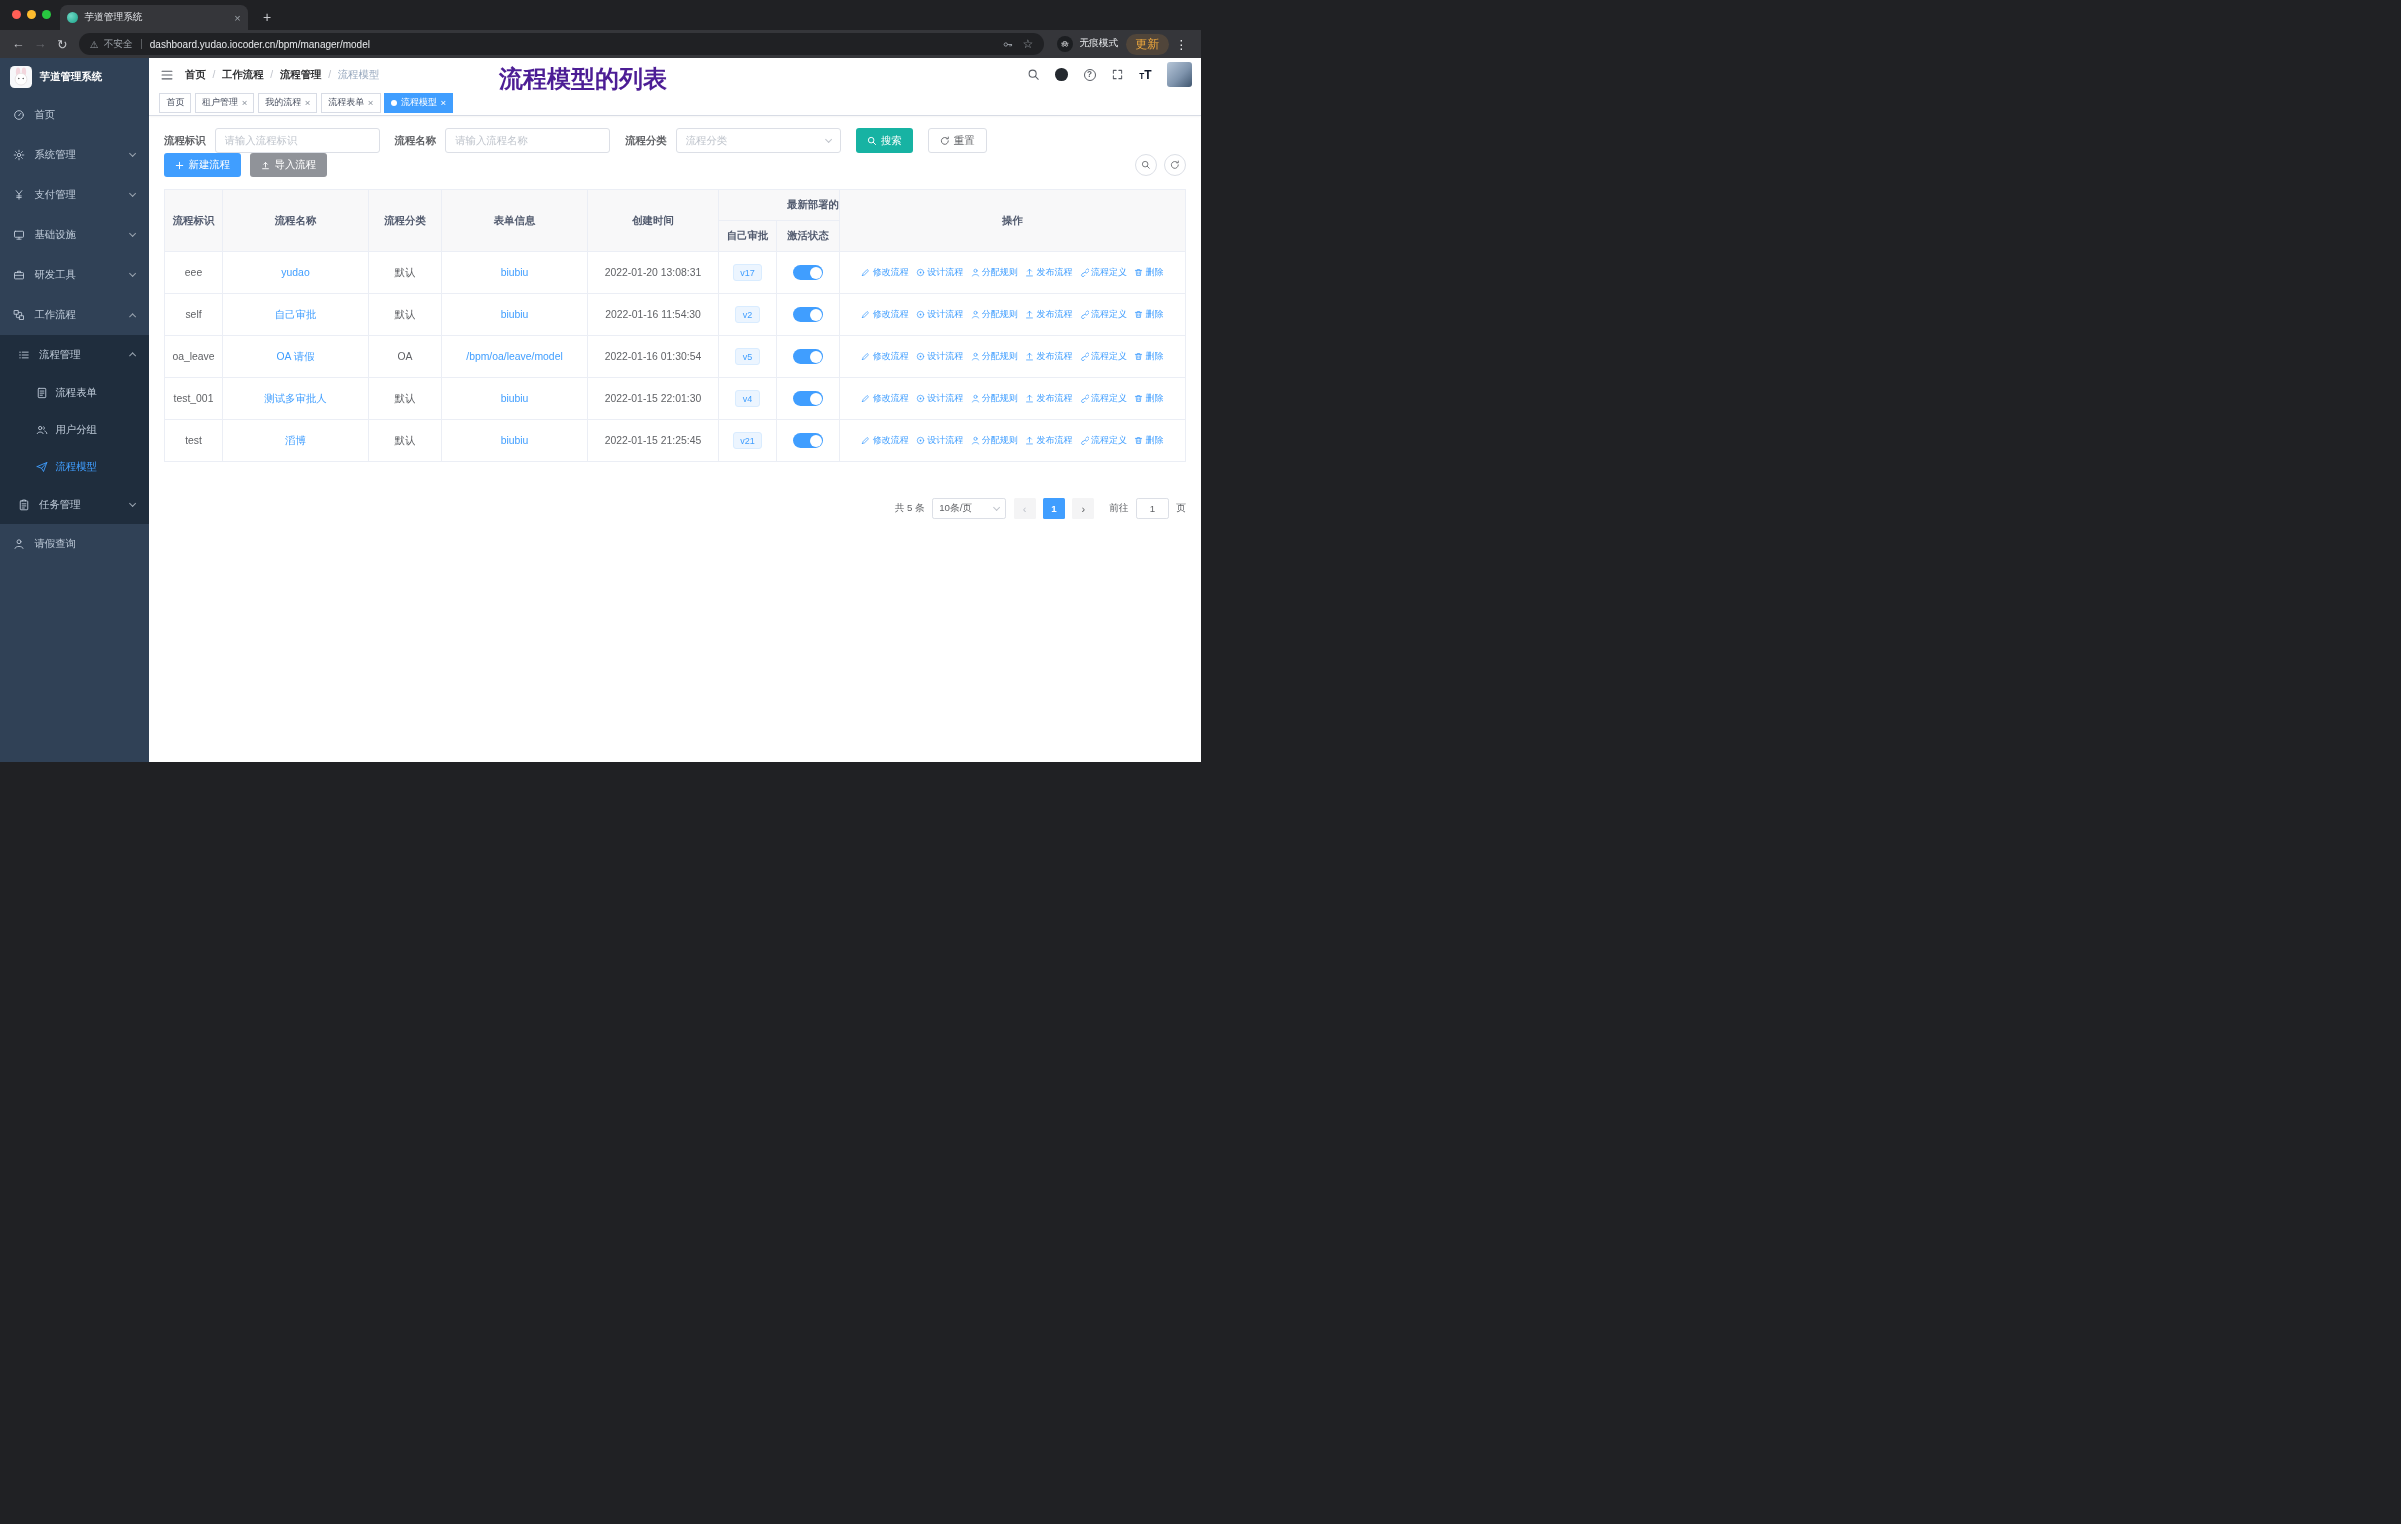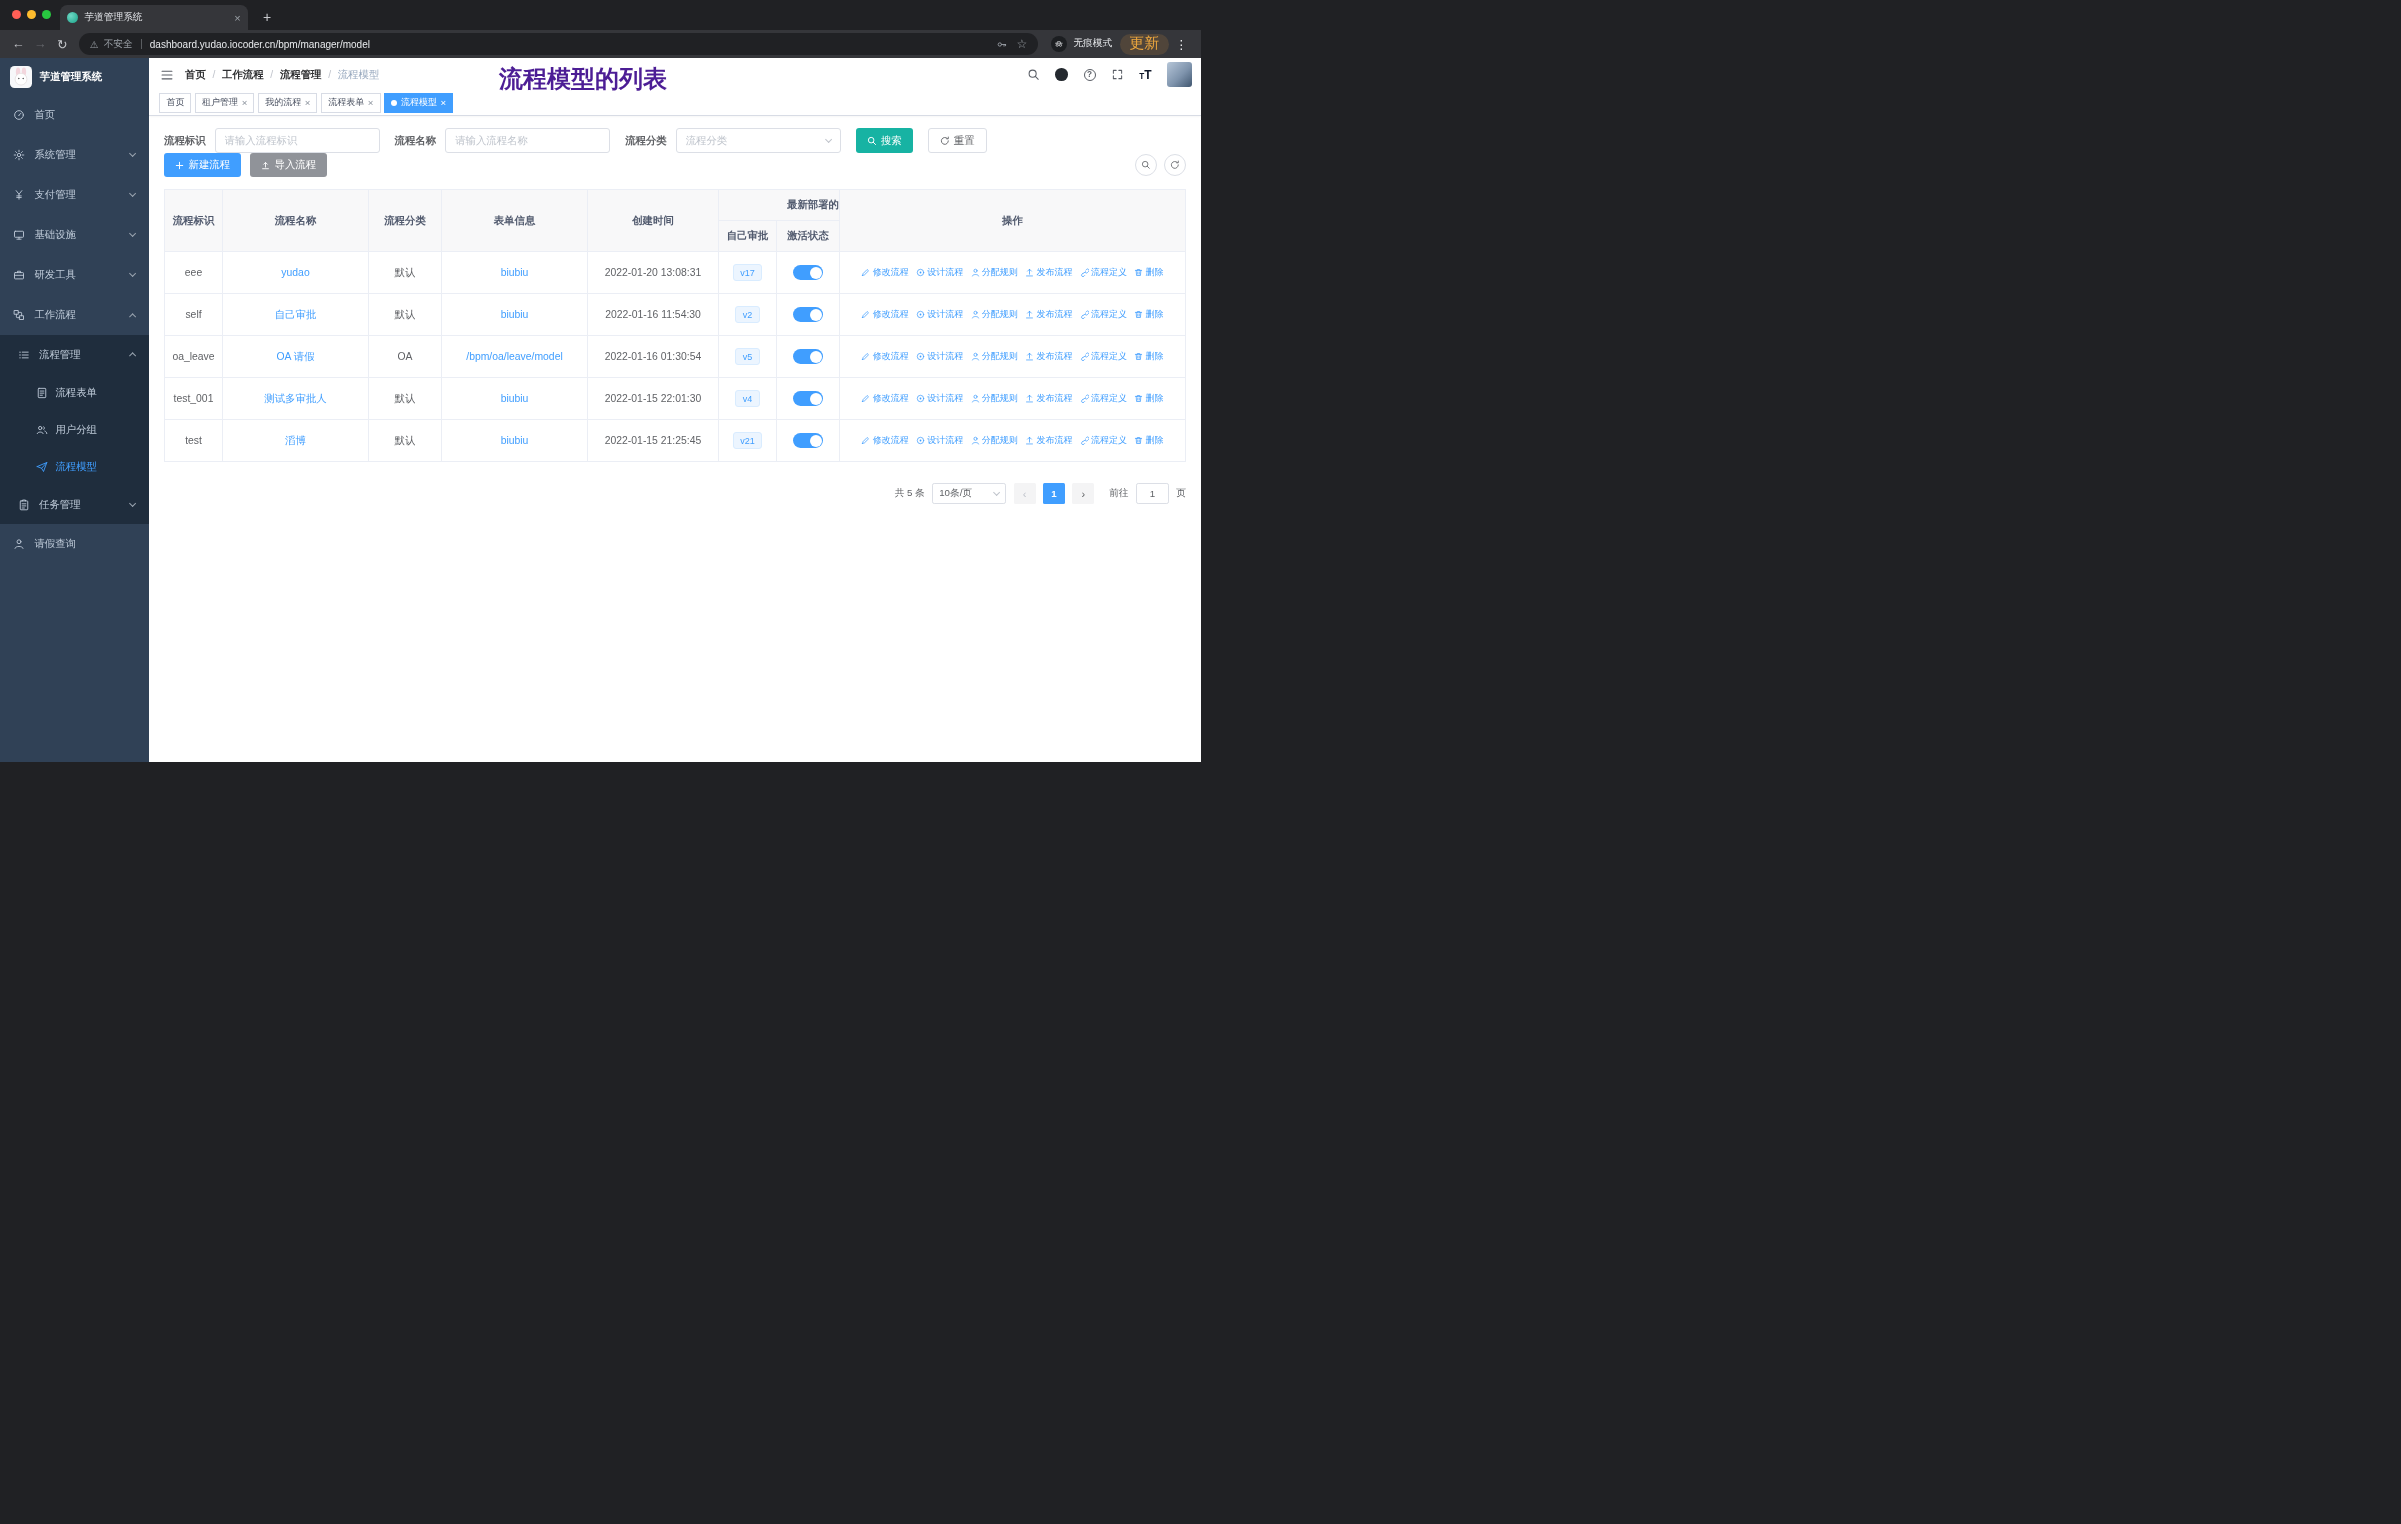--- a/index.html
+++ b/index.html
@@ -22,21 +22,21 @@
 .nav-ic{width:22px;height:22px;display:flex;align-items:center;justify-content:center;color:#c6c8cc;font-size:12.7px;border-radius:50%;cursor:pointer;flex:0 0 auto}
 .nav-ic.dim{color:#67696d}
 .omnibox{flex:1;height:22px;background:#202124;border-radius:11px;margin:0 6px;display:flex;align-items:center;padding:0 10.4px;gap:5.2px;min-width:0;cursor:text}
 .warn-ic,.sec-label{color:#9aa0a6;font-size:9.7px}
 .om-div{width:0.7px;height:10.4px;background:#5a5d61;margin:0 3px}
 .url{color:#e8eaed;font-size:10px;white-space:nowrap;overflow:hidden;flex:1}
 .om-right{display:flex;align-items:center;gap:9px}
 .star{color:#9aa0a6;font-size:12px;cursor:pointer}
 .incog{display:flex;align-items:center;gap:6px;margin:0 7.4px;color:#e8eaed;font-size:9.7px;flex:0 0 auto}
 .incog-circle{width:16.4px;height:16.4px;border-radius:50%;background:#1c1e21;display:flex;align-items:center;justify-content:center}
-.update-chip{height:21px;border-radius:10.4px;background:rgba(232,160,62,.15);color:#eda73d;font-size:15px;display:flex;padding:0 9.7px;cursor:pointer;flex:0 0 auto}
+.update-chip{height:21px;border-radius:10.4px;background:rgba(232,160,62,.15);color:#eda73d;font-size:12px;display:flex;align-items:center;padding:0 9.7px;cursor:pointer;flex:0 0 auto}
 .menu-dots{color:#e8eaed;font-size:12.7px;padding:0 6px;cursor:pointer}
 
 
 .app{flex:1;display:flex;min-height:0;background:#fff}
 .sidebar{flex:0 0 149px;background:#304156;color:#bfcbd9;overflow:hidden}
 .logo-row{height:37px;display:flex;align-items:center;gap:7.4px;padding:0 10.4px}
 .logo-img{width:22px;height:22px;border-radius:4.5px;background:#f7f8fa;overflow:hidden;flex:0 0 auto}
 .logo-title{color:#fff;font-weight:700;font-size:10.4px;white-space:nowrap}
 .menu-item{height:40px;display:flex;align-items:center;gap:9px;padding:0 13.4px;font-size:10.4px;cursor:pointer;white-space:nowrap}
 .sub-block{background:#1f2d3d}
@@ -99,21 +99,21 @@
 .lnk{color:#409eff;text-decoration:none;cursor:pointer}
 .vtag{display:inline-block;padding:2.2px 6.7px;font-size:9px;color:#409eff;background:#ecf5ff;border:0.7px solid #d9ecff;border-radius:3px}
 .switch{display:inline-block;width:30px;height:15px;border-radius:7.4px;background:#409eff;position:relative;cursor:pointer;vertical-align:middle}
 .switch::after{content:"";position:absolute;right:1.5px;top:1.5px;width:12px;height:12px;border-radius:50%;background:#fff}
 .fixedcol{box-shadow:-7.4px 0 7.4px -6px rgba(0,0,0,.22)}
 .actions{display:flex;align-items:center;justify-content:center;gap:7.4px;white-space:nowrap}
 .action{display:inline-flex;align-items:center;gap:2.2px;color:#409eff;font-size:9px;cursor:pointer}
 .ai{display:inline-flex;font-style:normal}
 .ai svg{width:9px;height:9px;fill:none;stroke:currentColor;stroke-width:1;stroke-linecap:round;stroke-linejoin:round}
 
-.pagination{margin-top:21px;display:flex;align-items:center;justify-content:flex-end;gap:7.4px;font-size:9.7px;color:#606266}
+.pagination{margin-top:36px;display:flex;align-items:center;justify-content:flex-end;gap:7.4px;font-size:9.7px;color:#606266}
 .psize{width:74px;height:21px;border:0.7px solid #dcdfe6;border-radius:2.2px;display:flex;align-items:center;justify-content:space-between;padding:0 6px;cursor:pointer}
 .pbtn{min-width:22px;height:21px;background:#f4f4f5;border-radius:1.5px;display:flex;align-items:center;justify-content:center;color:#606266;cursor:pointer;font-size:11px}
 .pbtn.disabled{color:#c0c4cc}
 .pbtn.num.active{background:#409eff;color:#fff;font-weight:700;font-size:9.7px}
 .goto-input{width:33px;height:21px;border:0.7px solid #dcdfe6;border-radius:2.2px;text-align:center;font-size:9.7px;color:#606266;outline:none;font-family:inherit}
 </style>
 </head>
 <body>
 
 <div class="screen">

